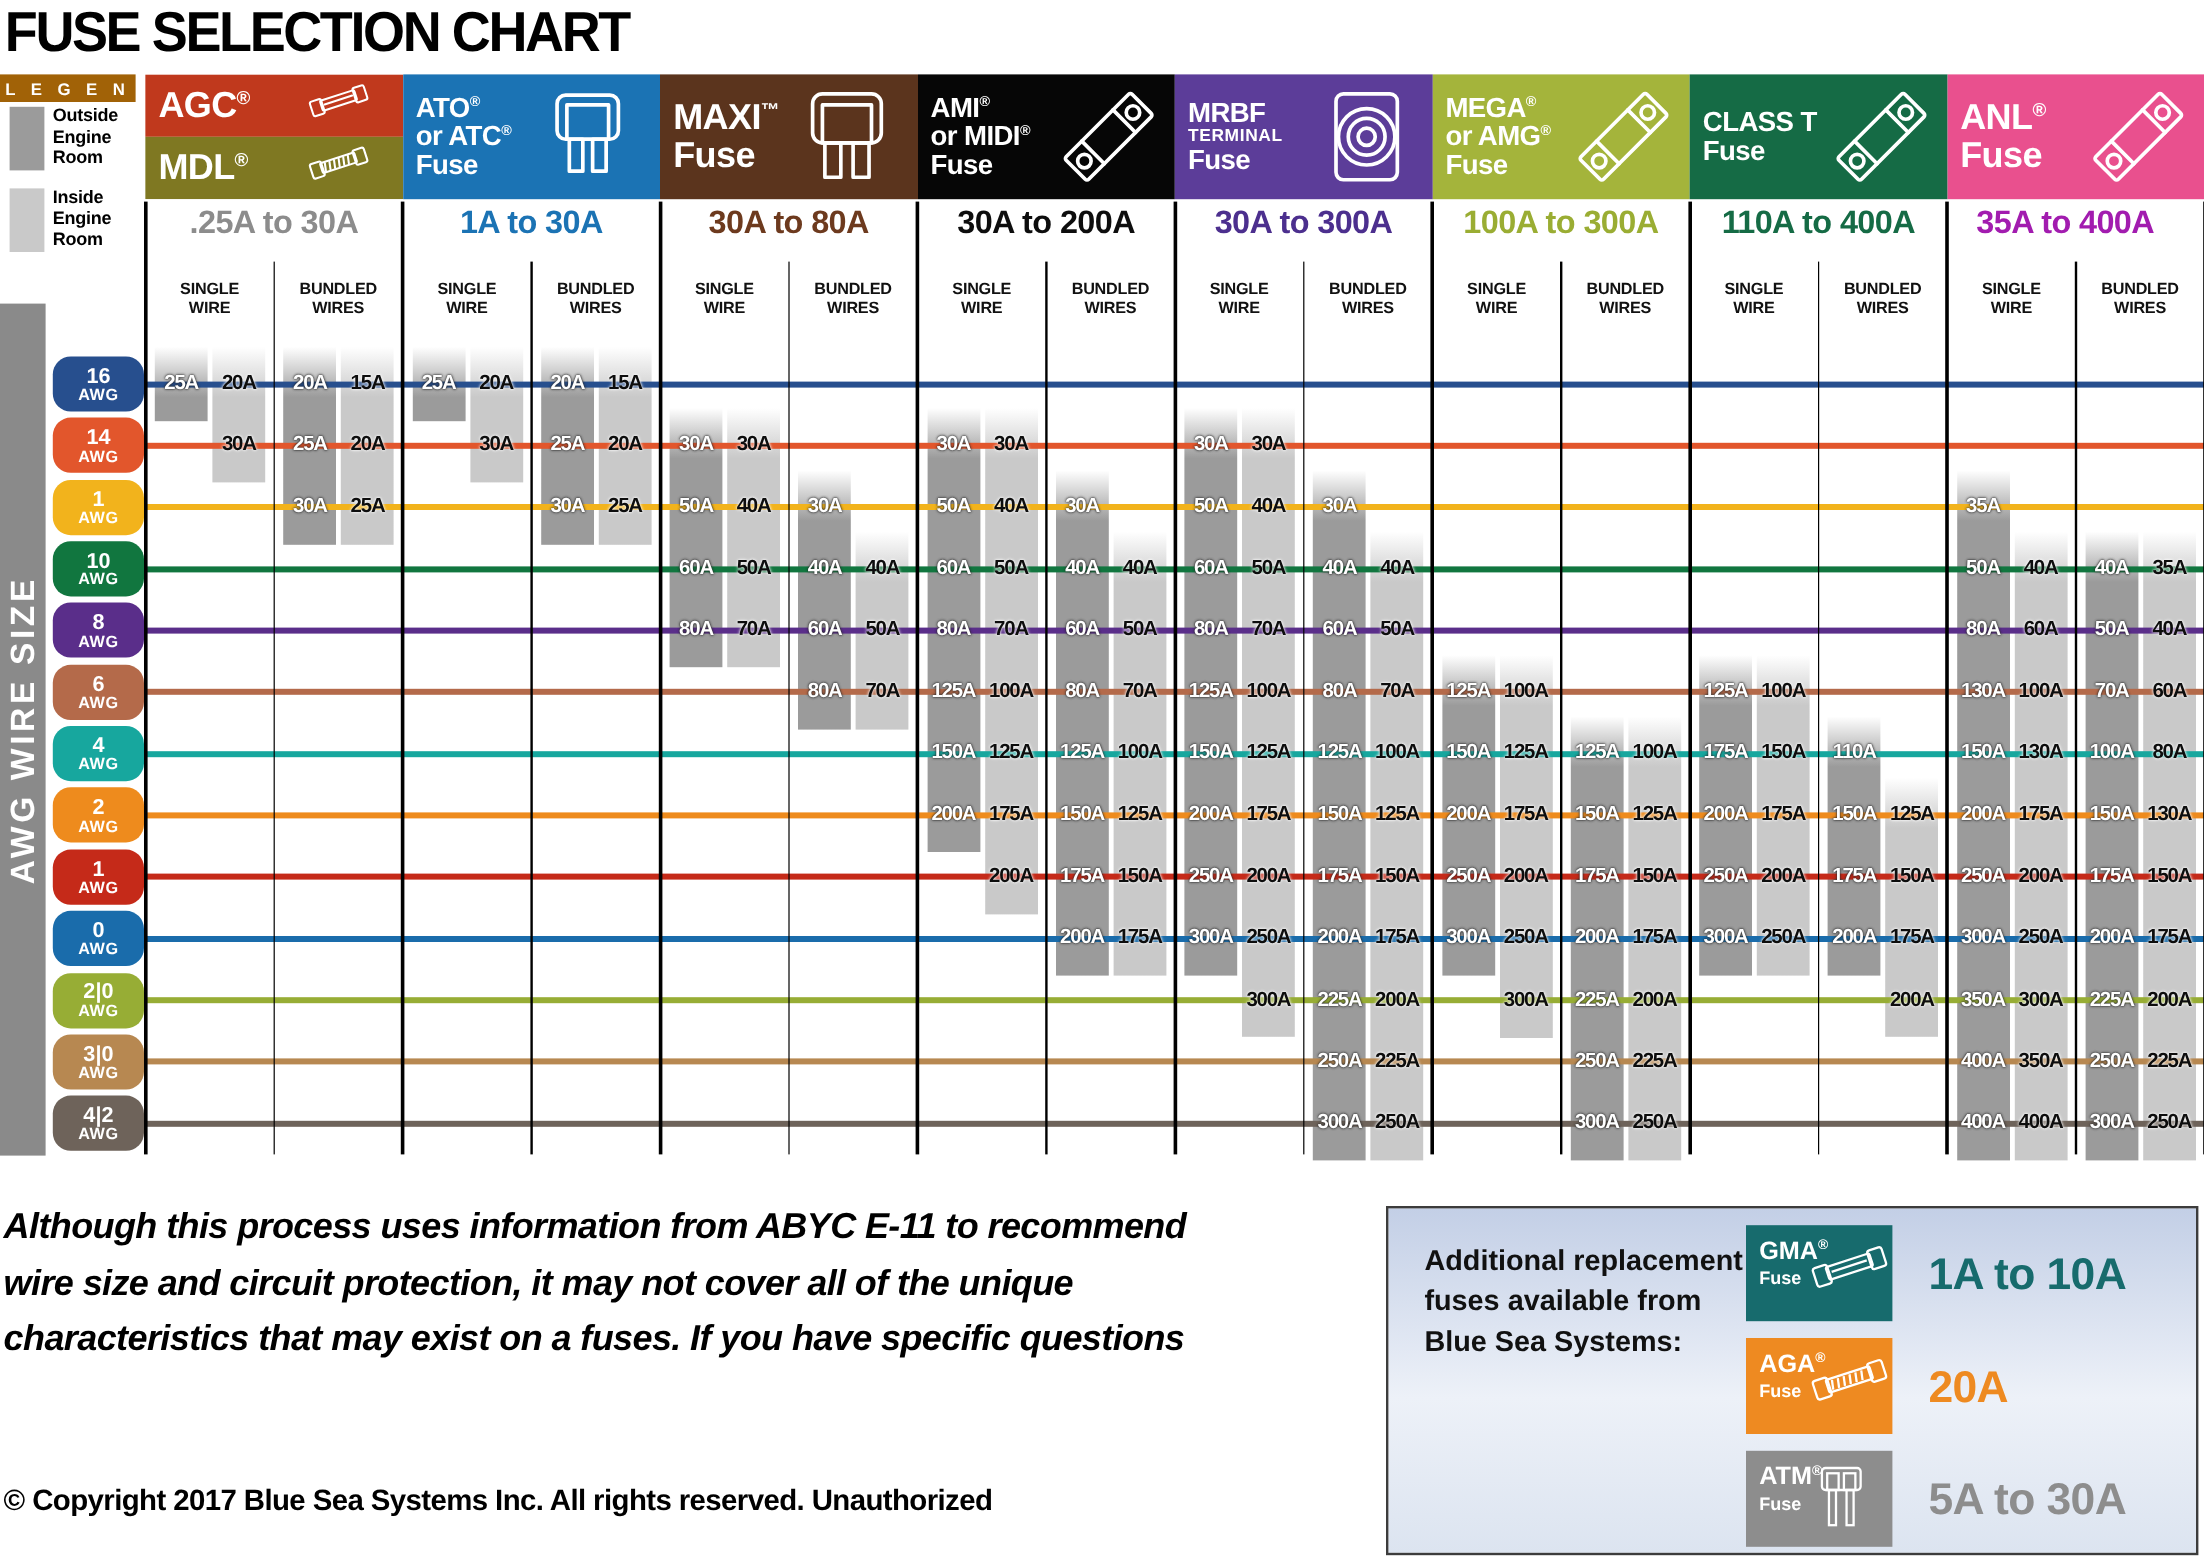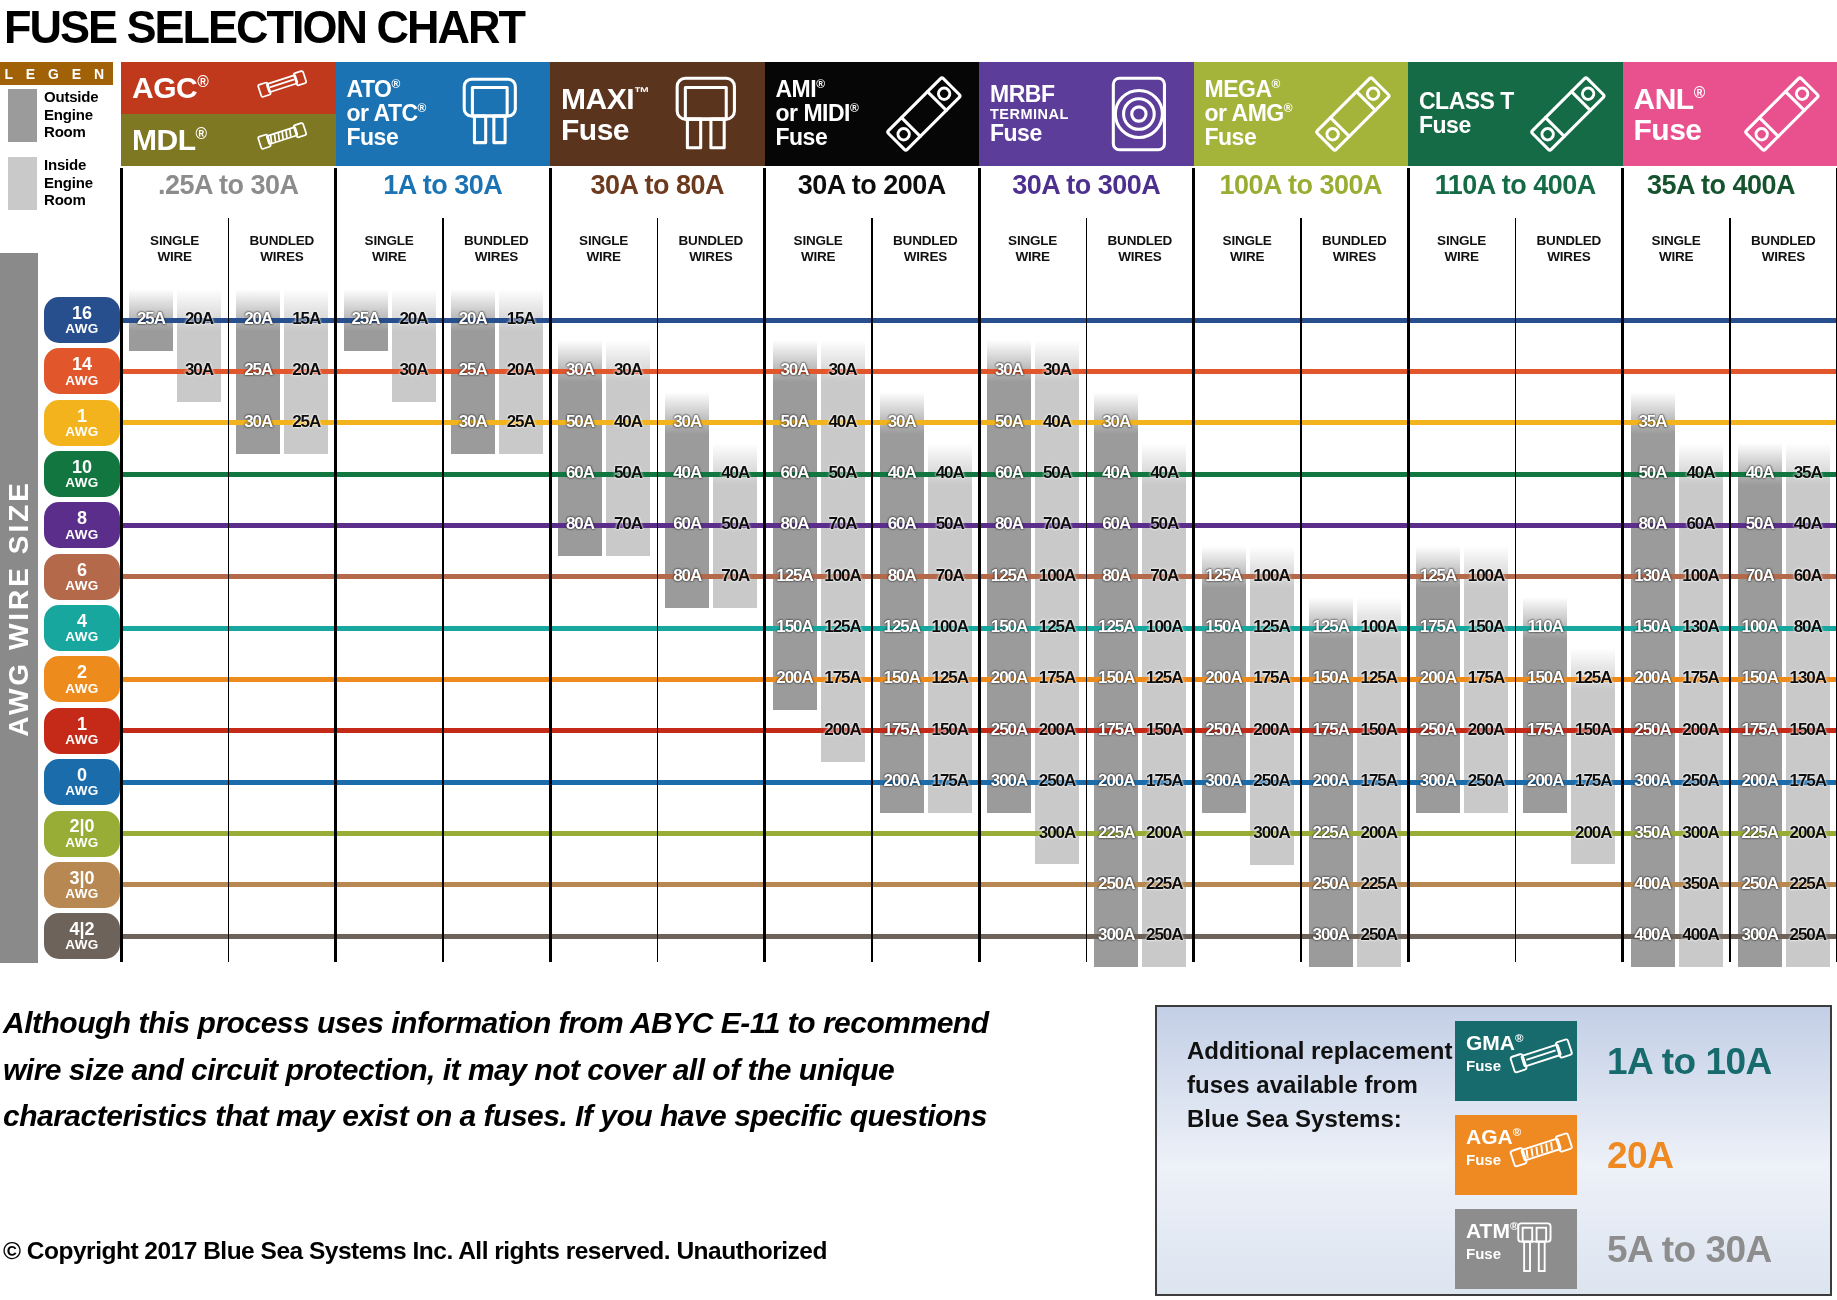--- a/index.html
+++ b/index.html
@@ -213,21 +213,21 @@
         <svg viewBox="0 0 90 80" width="92" height="92" style="right: 4px; top: 6px;">
           <g transform="rotate(-45 40 40)">
             <rect x="2" y="27" width="76" height="26" rx="2"></rect>
             <line x1="22" y1="27" x2="22" y2="53"></line>
             <line x1="58" y1="27" x2="58" y2="53"></line>
             <circle cx="12" cy="40" r="5.5"></circle>
             <circle cx="68" cy="40" r="5.5"></circle>
           </g>
         </svg>
       </div>
-      <div class="range" style="position: absolute; left: 1622.5px; width: 197px; color: #14532d;">35A to 400A</div>
+      <div class="range" style="position: absolute; left: 1622.5px; width: 197px; color: #a21caf;">35A to 400A</div>
       <div class="sub" style="position: absolute; left: 121px; width: 107.25px; white-space: pre-line;">SINGLE
 WIRE</div>
       <div class="sub" style="position: absolute; left: 228.25px; width: 107.25px; white-space: pre-line;">BUNDLED
 WIRES</div>
       <div class="sub" style="position: absolute; left: 335.5px; width: 107.25px; white-space: pre-line;">SINGLE
 WIRE</div>
       <div class="sub" style="position: absolute; left: 442.75px; width: 107.25px; white-space: pre-line;">BUNDLED
 WIRES</div>
       <div class="sub" style="position: absolute; left: 550px; width: 107.25px; white-space: pre-line;">SINGLE
 WIRE</div>

